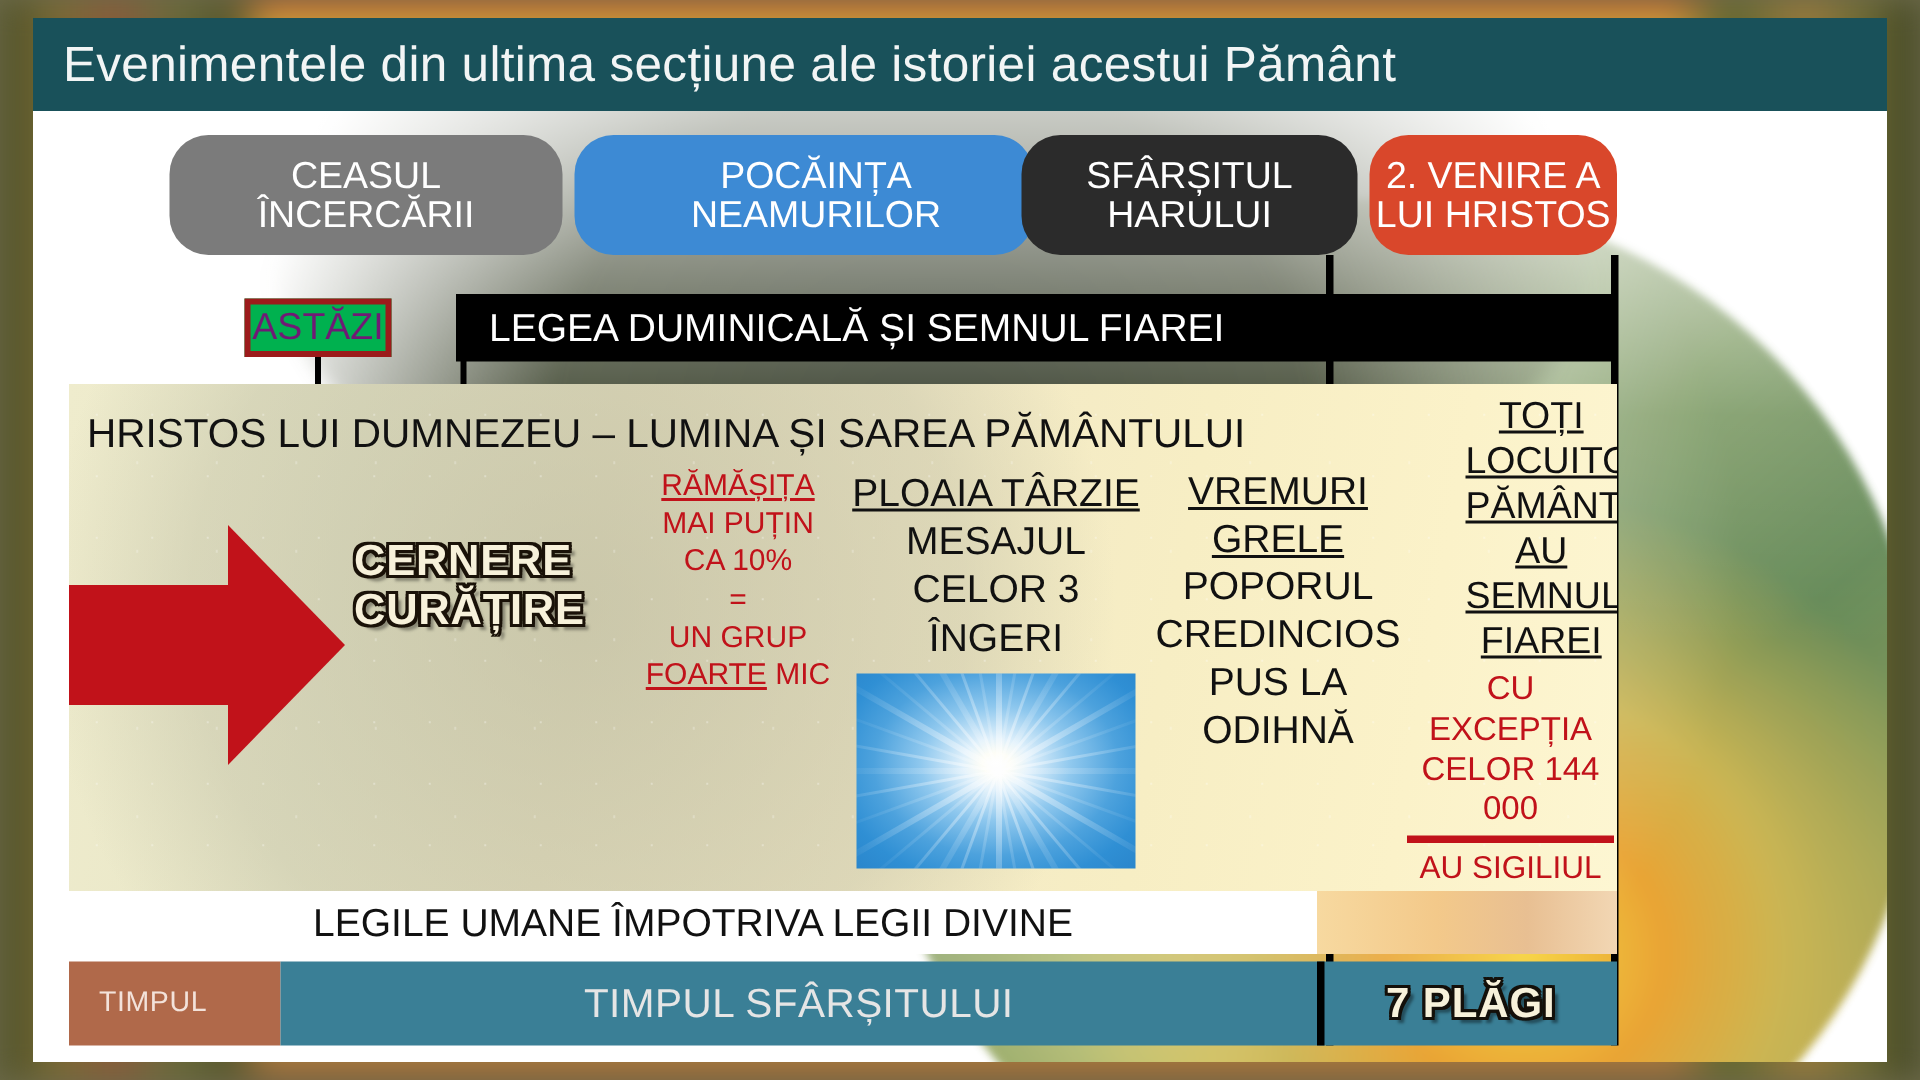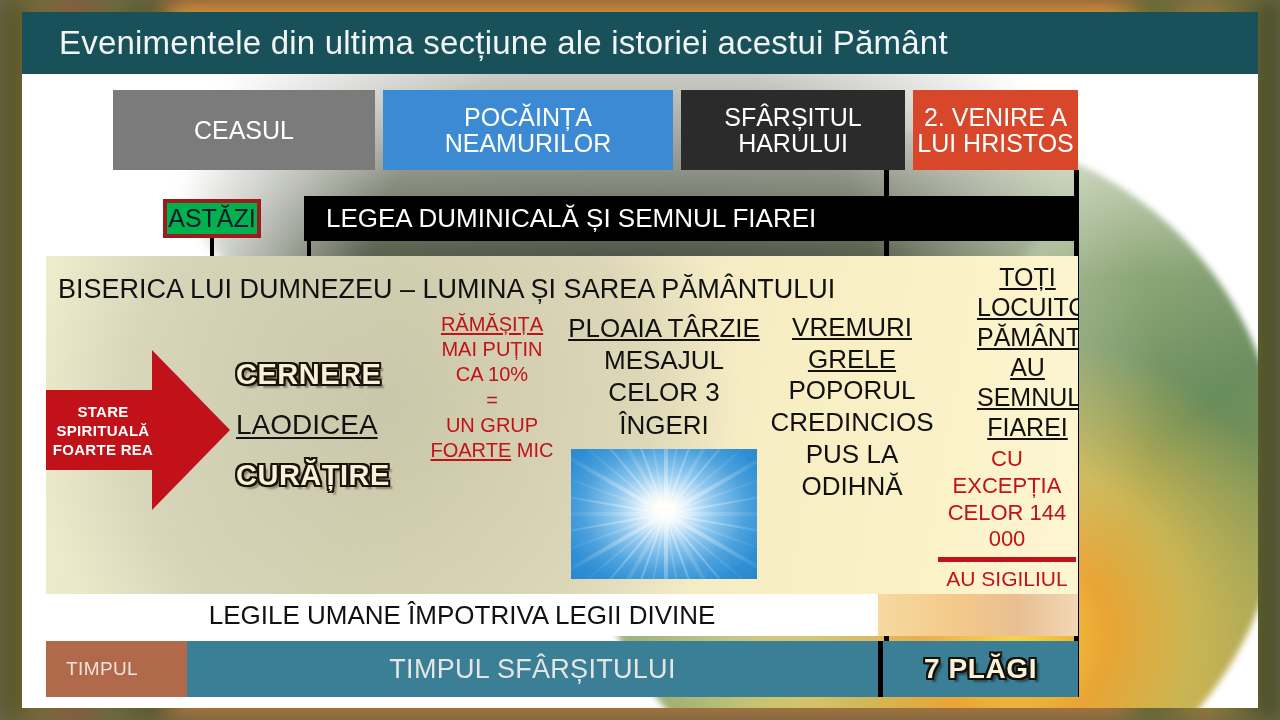--- a/index.html
+++ b/index.html
@@ -32,38 +32,38 @@
       linear-gradient(140deg,#cfd4bf 0%, #b9c2a3 22%, #7d9a62 45%, #5d8450 62%, #8a9a55 78%, #c9a24a 100%);
     filter:blur(3px);opacity:.95;}
   #globe-dark{position:absolute;left:150px;top:-160px;width:900px;height:560px;border-radius:50%;
     background:radial-gradient(ellipse at 50% 80%, #2b3322 0%, #39412a 40%, rgba(60,70,45,0) 72%);
     filter:blur(6px);}
   #page-wash{position:absolute;inset:0;background:linear-gradient(180deg,rgba(255,255,255,.9) 0%,rgba(255,255,255,.55) 18%,rgba(255,255,255,.1) 38%,rgba(255,255,255,0) 60%);}
 
   
   #titlebar{position:absolute;left:22px;top:12px;width:1236px;height:62px;
             background:#19515a;display:flex;align-items:center;}
-  #titlebar .t{color:#f2f5f5;font-size:33px;letter-spacing:.2px;padding-left:37px;
+  #titlebar .t{color:#f2f5f5;font-size:33px;letter-spacing:.2px;padding-left:20px;
                font-weight:400;white-space:nowrap;}
 
   
   .phase{position:absolute;top:90px;height:80px;display:flex;flex-direction:column;
          align-items:center;justify-content:center;color:#fff;line-height:1.04;
-         font-size:25px;font-weight:400;text-align:center;}
+         font-size:25px;font-weight:400;text-align:center;border-radius:26px;}
   .phase span{display:block;white-space:nowrap;}
 
   
   .vline{position:absolute;background:#000;width:4px;}
   .vline.thick{width:5px;}
 
   
   #astazi{position:absolute;left:163px;top:199px;width:98px;height:39px;
           background:#00b14f;border:4px solid #9c1b1b;box-sizing:border-box;
           display:flex;align-items:center;justify-content:center;
-          color:#0f172a;font-size:25px;}
+          color:#701a75;font-size:25px;}
 
   
   #lawbar{position:absolute;left:304px;top:196px;width:774px;height:45px;background:#000;
           display:flex;align-items:center;}
   #lawbar .t{color:#fff;font-size:26px;padding-left:22px;white-space:nowrap;}
 
   
   #panel{position:absolute;left:46px;top:256px;width:1032px;height:338px;overflow:hidden;}
   #panel-bg{position:absolute;inset:0;
     background:linear-gradient(100deg,#efeccd 0%,#e8e6c7 18%,#ebe4c2 34%,#f2e9c6 52%,#f7eec4 70%,#fbf2c9 86%,#fdf6d2 100%);}
@@ -154,22 +154,23 @@
     <div id="page-wash"></div>
   </div>
 </div>
 
 <div id="titlebar" style="background: rgb(25, 81, 90);">
   <div class="t">Evenimentele din ultima secțiune ale istoriei acestui Pământ</div>
 </div>
 
 <div class="phase" id="ph0" style="left: 113px; width: 262px; background: rgb(123, 123, 123);">
   <span>CEASUL</span>
-</div>
-<div class="phase" id="ph1" style="left: 383px; width: 290px; background: rgb(61, 138, 212);">
+  <span>ÎNCERCĂRII</span>
+</div>
+<div class="phase" id="ph1" style="left: 383px; width: 290px; background: rgb(61, 138, 212); padding-left: 16px;">
   <span>POCĂINȚA</span>
   <span>NEAMURILOR</span>
 </div>
 <div class="phase" id="ph2" style="left: 681px; width: 224px; background: rgb(43, 43, 43);">
   <span>SFÂRȘITUL</span>
   <span>HARULUI</span>
 </div>
 <div class="phase" id="ph3" style="left: 913px; width: 165px; background: rgb(217, 71, 43);">
   <span>2. VENIRE A</span>
   <span>LUI HRISTOS</span>
@@ -186,35 +187,29 @@
 
 <div id="lawbar" style="background: rgb(0, 0, 0);">
   <div class="t">LEGEA DUMINICALĂ ȘI SEMNUL FIAREI</div>
 </div>
 
 <div id="panel">
   <div id="panel-bg"></div>
   <div id="panel-shade"></div>
   <div id="panel-speck"></div>
 
-  <div id="church-line">BISERICA LUI DUMNEZEU – LUMINA ȘI SAREA PĂMÂNTULUI</div>
+  <div id="church-line">HRISTOS LUI DUMNEZEU – LUMINA ȘI SAREA PĂMÂNTULUI</div>
 
   <div id="arrow">
     <div class="shaft" style="background: rgb(193, 18, 26);"></div>
     <div class="head" style="border-left-color: rgb(193, 18, 26);"></div>
-    <div class="lbl">
-      <div>STARE</div>
-      <div>SPIRITUALĂ</div>
-      <div>FOARTE REA</div>
-    </div>
   </div>
 
   <div id="col1">
     <div class="outlined">CERNERE</div>
-    <div class="mid" style="margin:18px 0 18px 0;">LAODICEA</div>
     <div class="outlined">CURĂȚIRE</div>
   </div>
 
   <div id="col2">
     <div class="u">RĂMĂȘIȚA</div>
     <div>MAI PUȚIN</div>
     <div>CA 10%</div>
     <div>=</div>
     <div>UN GRUP</div>
     <div><span class="u">FOARTE</span><span> MIC</span></div>

